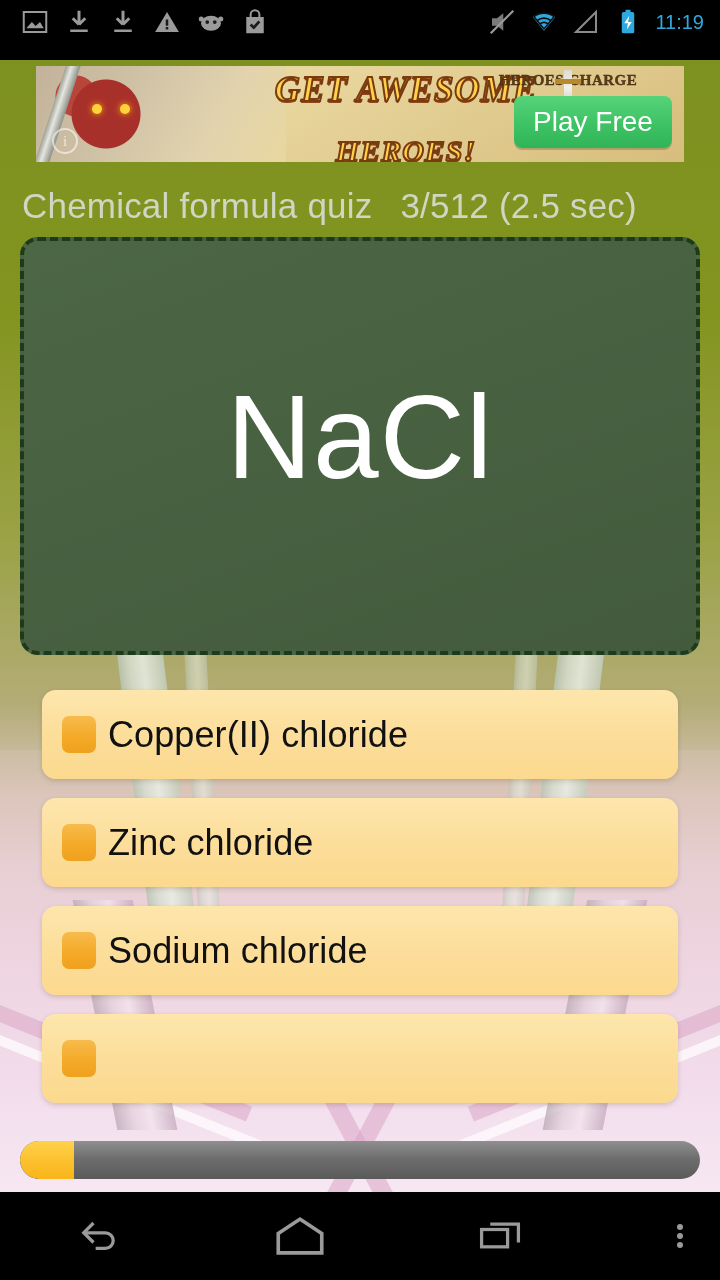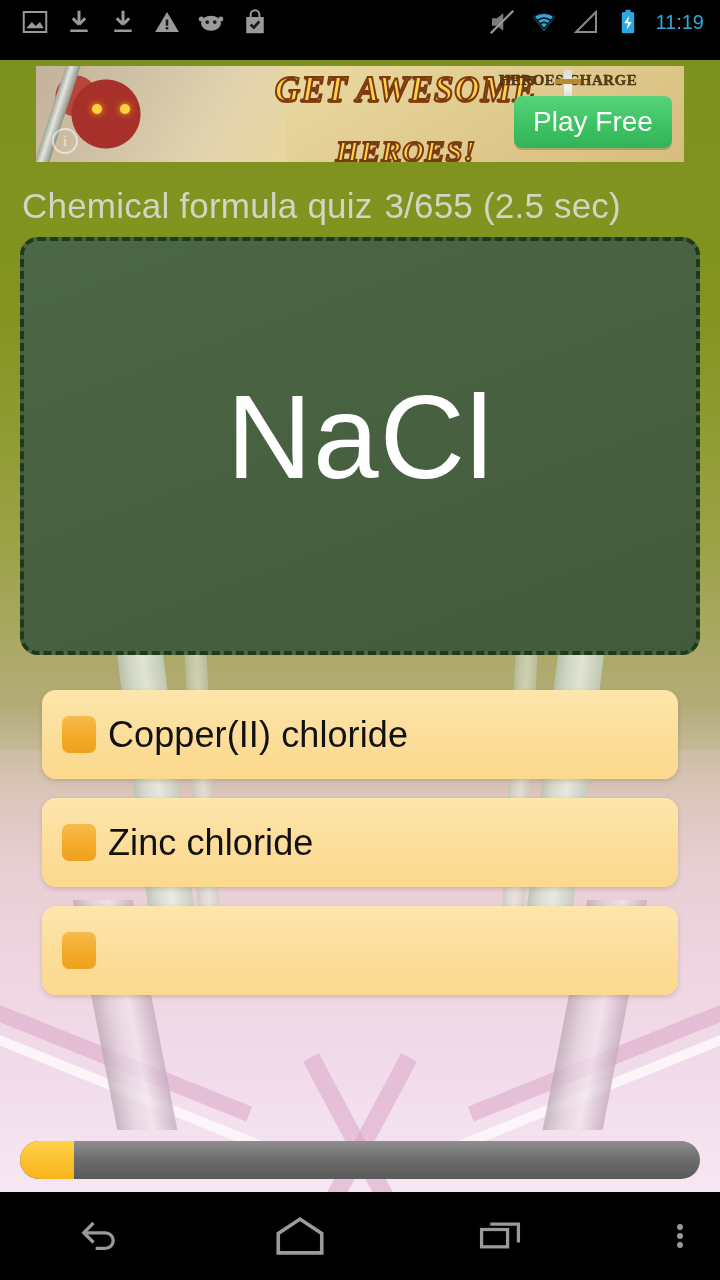--- a/index.html
+++ b/index.html
@@ -103,21 +103,21 @@
   .ad-info {
     position:absolute; left:16px; bottom:8px; width:26px; height:26px;
     border:2px solid rgba(255,255,255,.55); border-radius:50%;
     color:rgba(255,255,255,.65); font-size:15px; text-align:center; line-height:23px;
     font-family:"Liberation Serif", serif;
   }
 
   
   .quiz-head {
     position:absolute; top:122px; left:0; width:720px; height:48px;
-    display:flex; align-items:center; padding-left:22px; gap:12px;
+    display:flex; align-items:center; padding-left:22px; gap:28px;
   }
   .quiz-title { color:#cfd6c2; font-size:35px; font-weight:400; letter-spacing:.2px;}
   .quiz-prog  { color:#cfd6c2; font-size:35px; font-weight:400; letter-spacing:.2px;}
 
   
   .board {
     position:absolute; top:177px; left:20px; width:680px; height:418px;
     background:linear-gradient(160deg,#4c6745 0%,#486141 45%,#435b3c 100%);
     border:4px dashed #1d3a1a;
     border-radius:18px;
@@ -279,35 +279,39 @@
       <div class="ad-logo">
         <div class="ad-logo-txt">HEROES CHARGE</div>
         <div class="ad-sword"></div>
       </div>
       <div class="ad-play">Play Free</div>
       <div class="ad-info">i</div>
     </div>
 
     <div class="quiz-head">
       <span class="quiz-title">Chemical formula quiz</span>
-      <span class="quiz-prog">3/655 (2.5 sec)</span>
+      <span class="quiz-prog">3/512 (2.5 sec)</span>
     </div>
 
     <div class="board">
       <div class="board-formula">NaCl</div>
     </div>
 
     <div class="answers">
       <div class="answer">
         <span class="answer-bullet"></span>
         <span class="answer-label">Copper(II) chloride</span>
       </div>
       <div class="answer">
         <span class="answer-bullet"></span>
         <span class="answer-label">Zinc chloride</span>
+      </div>
+      <div class="answer">
+        <span class="answer-bullet"></span>
+        <span class="answer-label">Sodium chloride</span>
       </div>
       <div class="answer">
         <span class="answer-bullet"></span>
       </div>
     </div>
 
     <div class="progress">
       <div class="progress-fill" id="progress-fill" style="width: 8%;"></div>
     </div>
 

